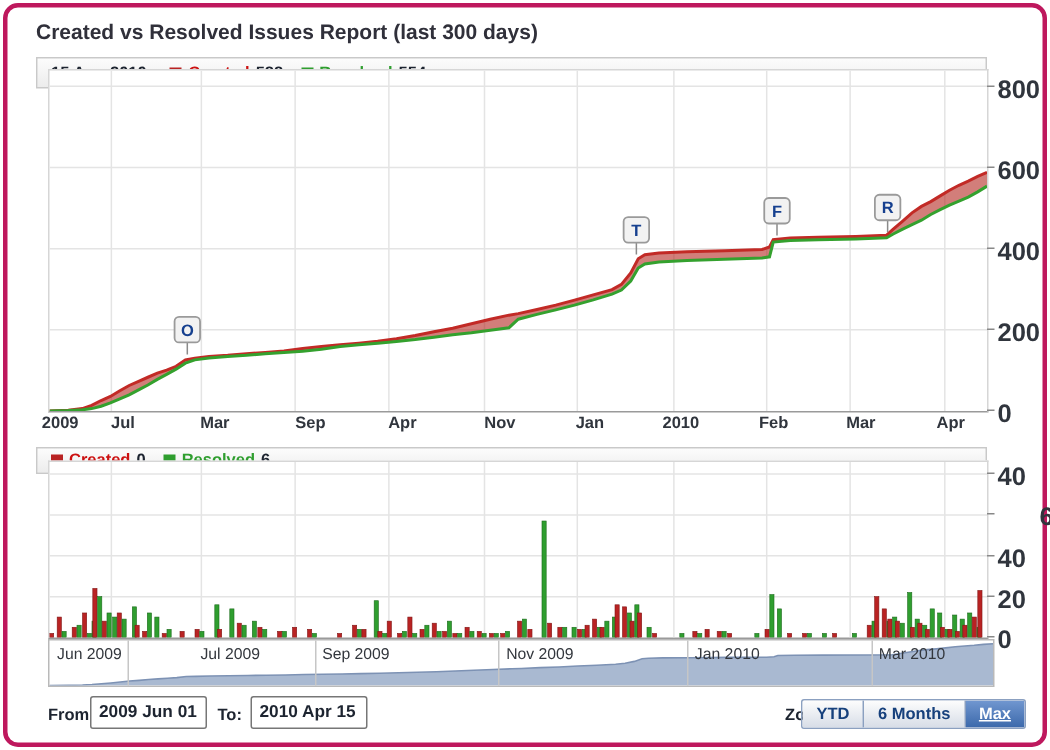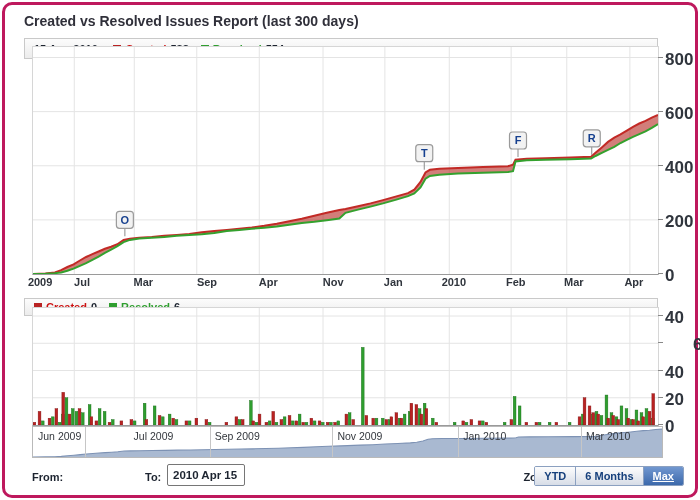--- a/index.html
+++ b/index.html
@@ -280,20 +280,21 @@
       <div class="nav-lab" style="left: 0.8%;">Jun 2009</div>
       <div class="nav-lab" style="left: 9%; margin-left: 44px;">Jul 2009</div>
       <div class="nav-lab" style="left: 28.9%;">Sep 2009</div>
       <div class="nav-lab" style="left: 48.4%;">Nov 2009</div>
       <div class="nav-lab" style="left: 68.4%;">Jan 2010</div>
       <div class="nav-lab" style="left: 87.9%;">Mar 2010</div>
     </div>
 
   <div class="controls">
     <span class="ctl-label from-label">From:</span>
+    <input class="date-input from-input" value="2009 Jun 01" style="">
     <span class="ctl-label to-label">To:</span>
     <input class="date-input to-input" value="2010 Apr 15" style="">
     <span class="ctl-label zoom-label">Zoom:</span>
     <div class="zoom-group">
         <span class="zbtn">YTD</span>
         <span class="zbtn">6 Months</span>
         <span class="zbtn active">Max</span>
       </div>
   </div>
 <div class="xlab" style="left: 35.125px;">2009</div>

